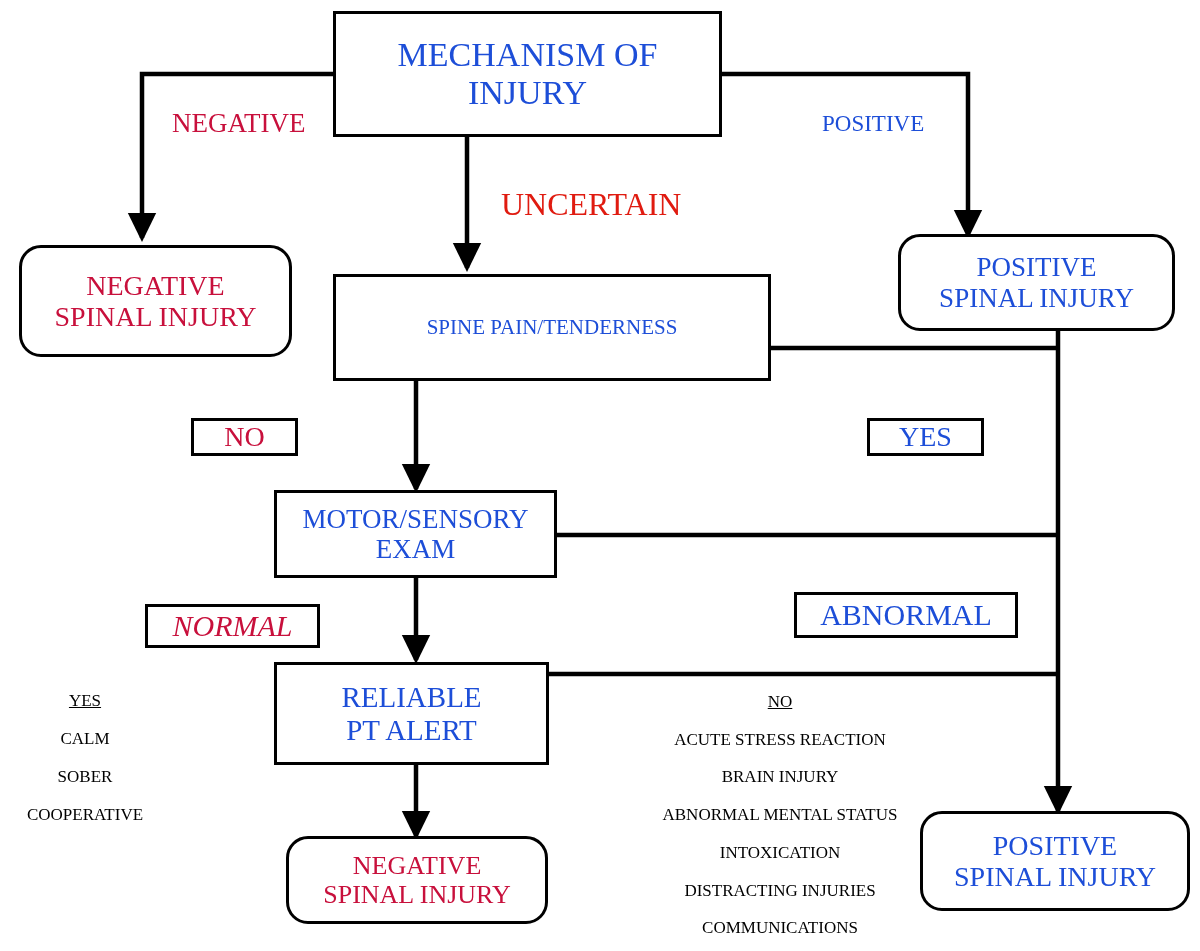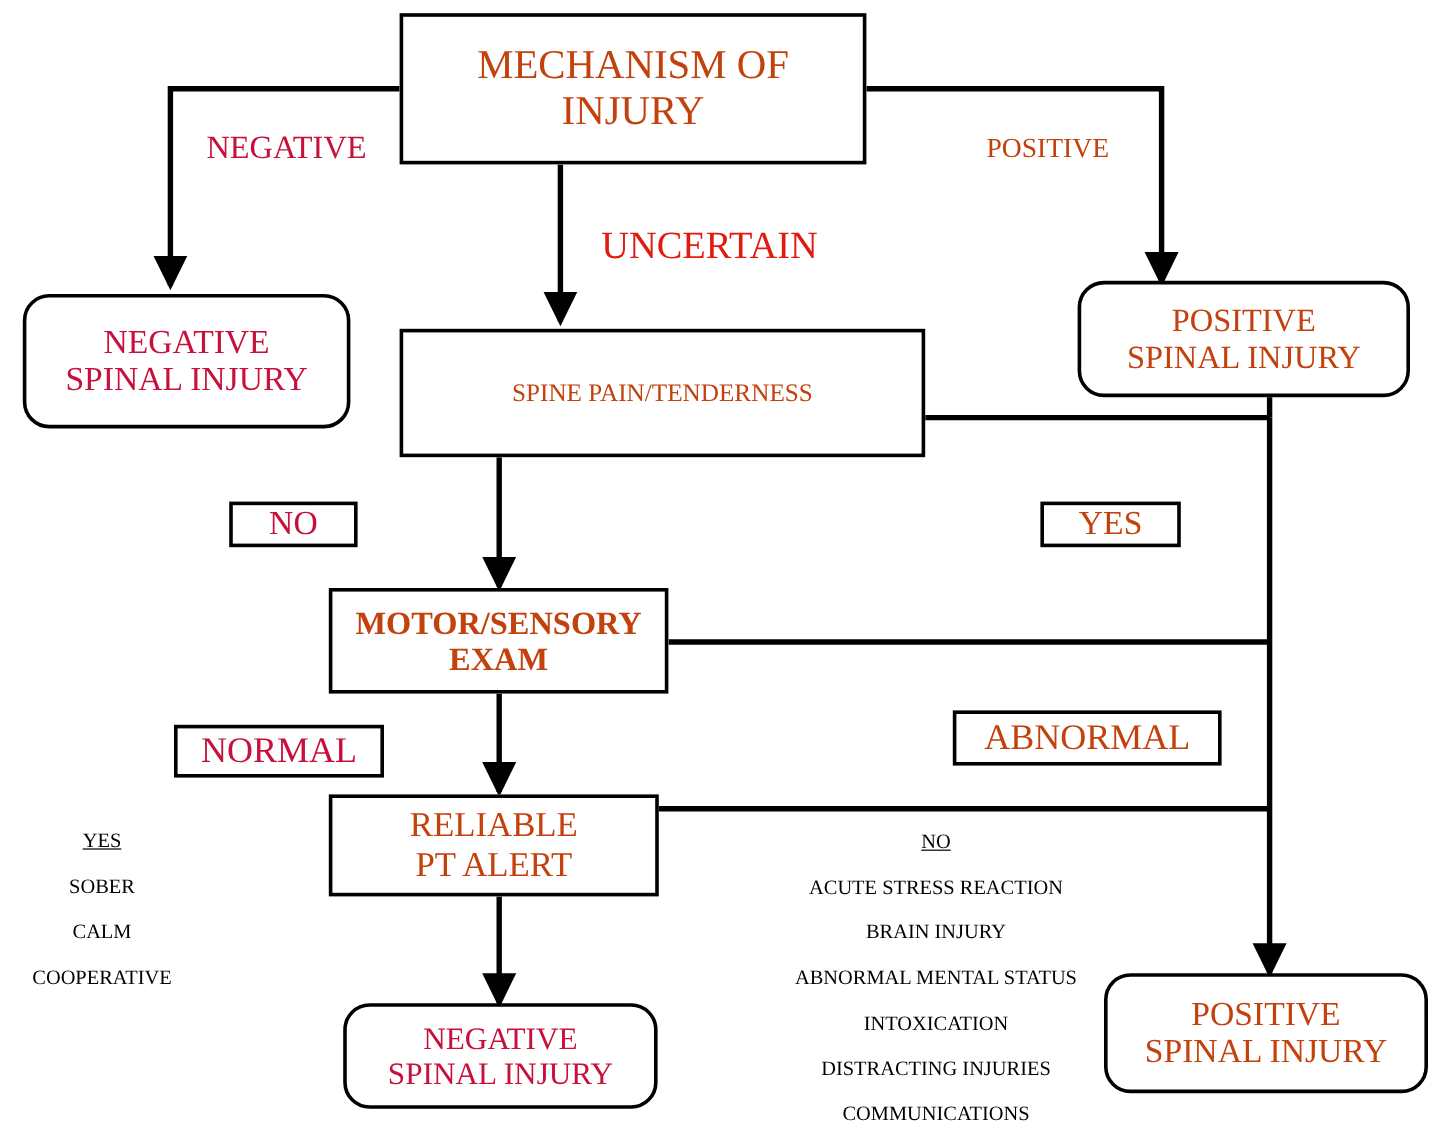--- a/index.html
+++ b/index.html
@@ -33,21 +33,21 @@
     justify-content: center;
     text-align: center;
     background: #ffffff;
     border: 3px solid #000000;
     line-height: 1.12;
     z-index: 2;
   }
   .node.rounded { border-radius: 22px; }
   .node .ln { display: block; white-space: nowrap; }
 
-  .navy { color: #c2410c; }
+  .navy { color: #1d4ed8; }
   .crimson { color: #c8103c; }
   .red { color: #e01b10; }
   .black { color: #000000; }
 
   
   .elabel {
     position: absolute;
     white-space: nowrap;
     z-index: 3;
     background: transparent;
@@ -126,26 +126,26 @@
 
   <div class="node" style="left:333px; top:274px; width:438px; height:107px; font-size:21px;">
     <span class="ln navy">SPINE PAIN/TENDERNESS</span>
   </div>
 
   <div class="node rounded" style="left:898px; top:234px; width:277px; height:97px; font-size:27px;">
     <span class="ln navy">POSITIVE</span>
     <span class="ln navy">SPINAL INJURY</span>
   </div>
 
-  <div class="node" style="left:274px; top:490px; width:283px; height:88px; font-size:27px;font-weight:bold;">
+  <div class="node" style="left:274px; top:490px; width:283px; height:88px; font-size:27px;">
     <span class="ln navy">MOTOR/SENSORY</span>
     <span class="ln navy">EXAM</span>
   </div>
 
-  <div class="node" style="left:274px; top:662px; width:275px; height:85px; font-size:29px;">
+  <div class="node" style="left:274px; top:662px; width:275px; height:103px; font-size:29px;">
     <span class="ln navy">RELIABLE</span>
     <span class="ln navy">PT  ALERT</span>
   </div>
 
   <div class="node rounded" style="left:286px; top:836px; width:262px; height:88px; font-size:26px;">
     <span class="ln crimson">NEGATIVE</span>
     <span class="ln crimson">SPINAL INJURY</span>
   </div>
 
   <div class="node rounded" style="left:920px; top:811px; width:270px; height:100px; font-size:28px;">
@@ -160,32 +160,32 @@
   <div class="elabel navy" style="left:822px; top:111px; font-size:23px;">POSITIVE</div>
 
   <div class="boxlabel" style="left:191px; top:418px; width:107px; height:38px; font-size:28px;">
     <span class="crimson">NO</span>
   </div>
 
   <div class="boxlabel" style="left:867px; top:418px; width:117px; height:38px; font-size:28px;">
     <span class="navy">YES</span>
   </div>
 
-  <div class="boxlabel" style="left:145px; top:604px; width:175px; height:44px; font-size:30px;">
+  <div class="boxlabel" style="left:145px; top:604px; width:175px; height:44px; font-size:30px;font-style:italic;">
     <span class="crimson">NORMAL</span>
   </div>
 
   <div class="boxlabel" style="left:794px; top:592px; width:224px; height:46px; font-size:30px;">
     <span class="navy">ABNORMAL</span>
   </div>
 
   <div class="listgrp black" style="left:0px; top:682px; width:170px; font-size:17px; line-height:2.24;">
     <span class="hdr">YES</span>
+    <span class="itm">CALM</span>
     <span class="itm">SOBER</span>
-    <span class="itm">CALM</span>
     <span class="itm">COOPERATIVE</span>
   </div>
 
   <div class="listgrp black" style="left:618px; top:683px; width:324px; font-size:17px; line-height:2.22;">
     <span class="hdr">NO</span>
     <span class="itm">ACUTE STRESS REACTION</span>
     <span class="itm">BRAIN INJURY</span>
     <span class="itm">ABNORMAL MENTAL STATUS</span>
     <span class="itm">INTOXICATION</span>
     <span class="itm">DISTRACTING INJURIES</span>

